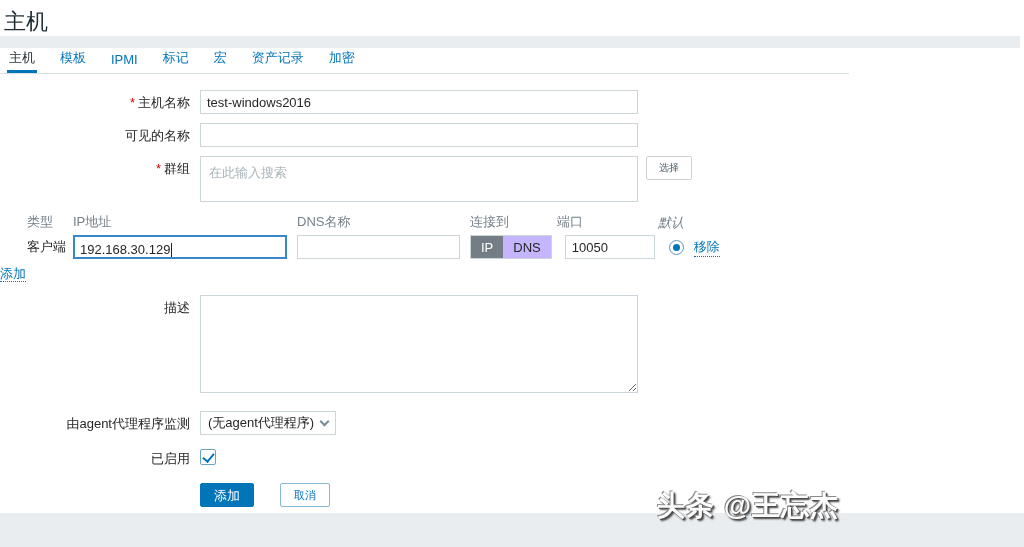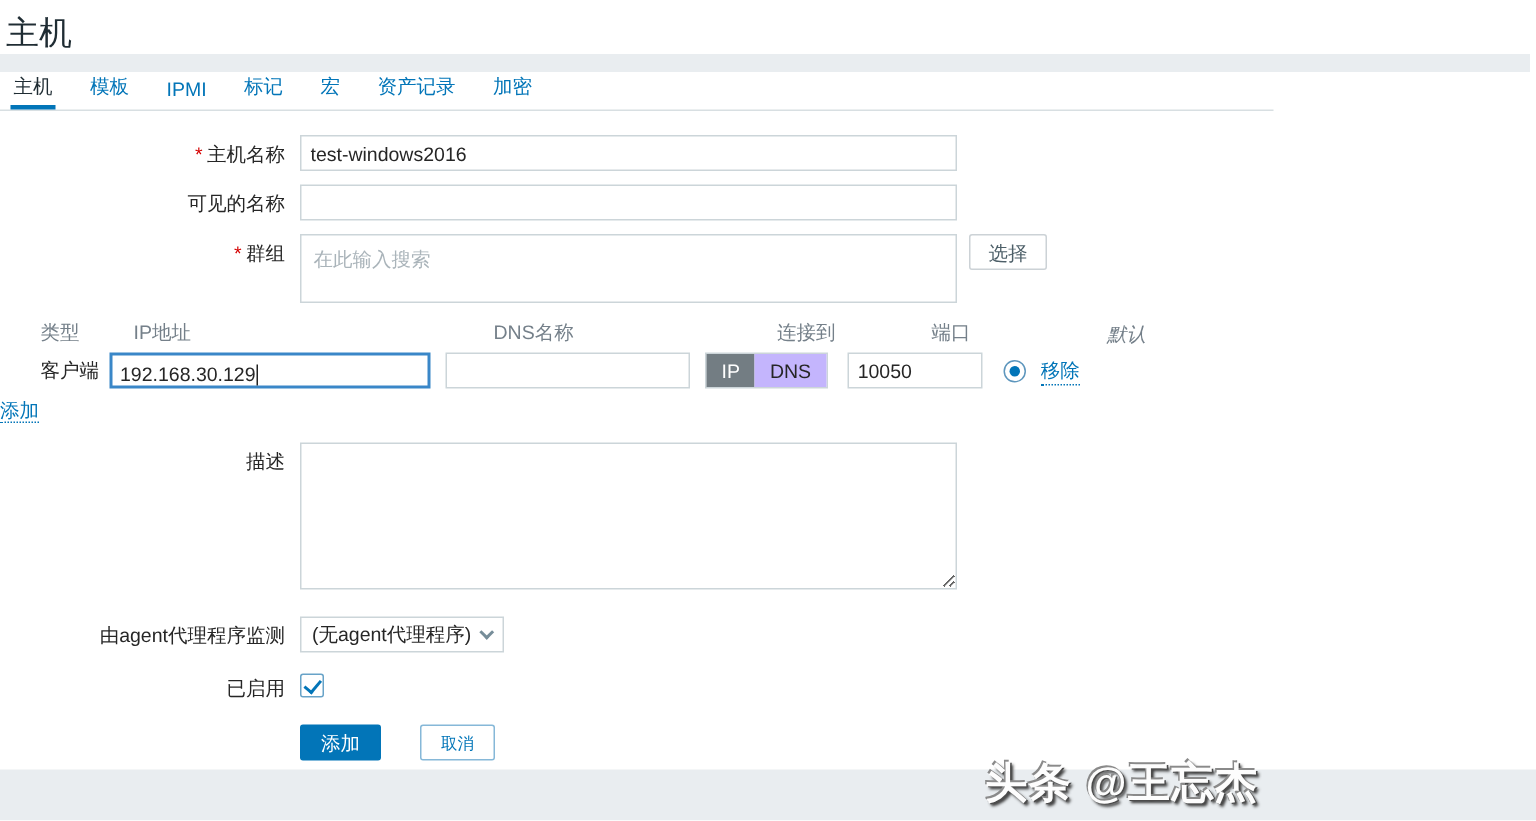--- a/index.html
+++ b/index.html
@@ -27,24 +27,24 @@
   .txt { height:24px; width:438px; border:1px solid #ccd5d9; padding:2px 6px; font-size:13px;
          font-family:inherit; color:#262626; background:#fff; }
 
   
   .multiselect { width:438px; height:46px; border:1px solid #ccd5d9; padding:3px 4px; background:#fff; }
   .chip { display:inline-flex; align-items:center; gap:7px; background:#7d8a92; color:#fff;
           font-size:12px; padding:2px 7px 3px 7px; cursor:default; }
   .chip-x { font-weight:bold; font-size:11px; cursor:pointer; }
   .ms-placeholder { display:block; color:#aab4ba; padding:4px 0 0 4px; }
   .btn-gray { margin-left:8px; height:24px; padding:3px 12px; background:#fff; border:1px solid #ccd2d6;
-              color:#4d5f68; font-size:13px; cursor:pointer; border-radius:2px; }
-
-  
-  .if-head { display:flex; align-items:flex-end; color:#75808a; margin-bottom:4px;gap:16px; }
+              color:#4d5f68; font-size:10px; cursor:pointer; border-radius:2px; }
+
+  
+  .if-head { display:flex; align-items:flex-end; color:#75808a; margin-bottom:4px; }
   .if-head .c-type { width:46px; margin-left:27px; }
   .if-head .c-ip   { width:214px; margin-right:10px; }
   .if-head .c-dns  { width:163px; margin-right:10px; }
   .if-head .c-con  { width:74px;  margin-right:13px; }
   .if-head .c-port { width:90px;  margin-right:11px; }
   .if-head .c-def  { width:30px; line-height:1.15; text-align:left;font-style:italic; }
   .if-row { display:flex; align-items:center; }
   .if-row .c-type { width:46px; margin-left:27px; color:#262626; }
   .fake-input { display:flex; align-items:flex-end; height:24px; width:214px; margin-right:10px;
                 border:2px solid #3a87c8; background:#fff; padding:0 5px; }
@@ -78,21 +78,21 @@
 
   
   .actions { margin-top:15px; }
   .btn-primary { height:24px; padding:3px 13px; background:#0275b8; border:1px solid #0275b8; color:#fff;
                  font-size:13px; cursor:pointer; border-radius:2px; }
   .btn-outline { height:24px; padding:3px 13px; margin-left:26px; background:#fff; border:1px solid #86b8d8;
                  color:#0275b8; font-size:11px; cursor:pointer; border-radius:2px; }
 
   
   .bottom-strip { position:absolute; left:0; bottom:0; width:1024px; height:34px; background:#e9edf0; }
-  .watermark { position:absolute; right:10px; bottom:6px; font-size:28px; font-weight:bold; color:#fdfdfd;
+  .watermark { position:absolute; right:10px; bottom:22px; font-size:28px; font-weight:bold; color:#fdfdfd;
                letter-spacing:1px; text-shadow:-1px -1px 0 #8a8a8a, 1px 1px 0 #4c4c4c, 2px 2px 2px #3c3c3c; }
 </style>
 </head>
 <body>
 
 <div class="page">
 
   <div class="page-title">主机</div>
   <div class="band"></div>
 

